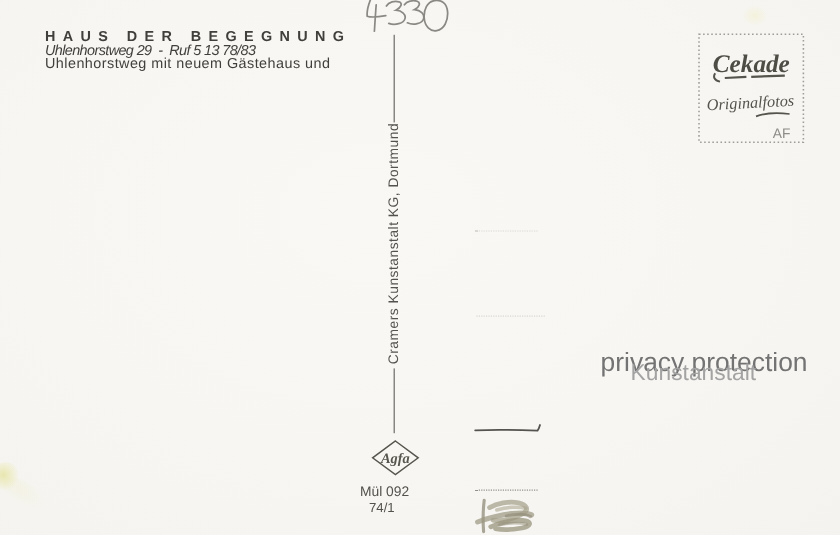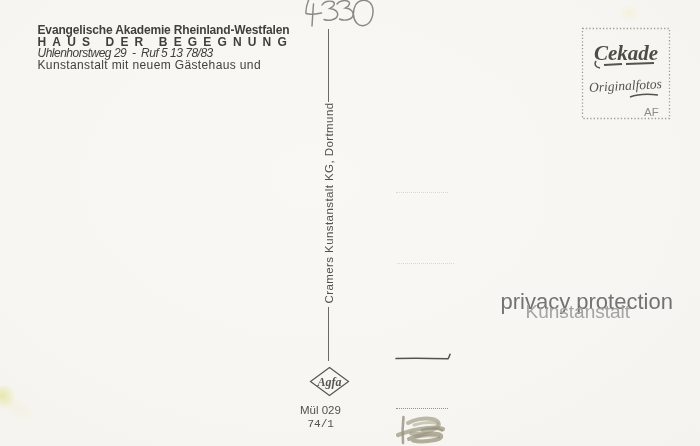--- a/index.html
+++ b/index.html
@@ -14,28 +14,27 @@
 <div class="abs" style="left:0;top:0;width:700px;height:446px;background:radial-gradient(ellipse at 45% 40%, #f9f8f5 0%, #f7f6f2 55%, #f4f3ef 100%);"></div>
 
 <div class="abs" style="left:-6px;top:385px;width:22px;height:24px;background:radial-gradient(ellipse at 40% 45%, rgba(218,216,110,0.5) 0%, rgba(228,226,140,0.25) 45%, rgba(240,238,180,0) 72%);border-radius:50%;"></div>
 
 <div class="abs" style="left:0px;top:402px;width:40px;height:20px;background:radial-gradient(ellipse at 30% 40%, rgba(235,230,170,0.18) 0%, rgba(240,236,190,0) 70%);border-radius:50%;transform:rotate(35deg);"></div>
 
 <div class="abs" style="left:618px;top:4px;width:22px;height:18px;background:radial-gradient(ellipse, rgba(240,234,170,0.3) 0%, rgba(240,236,190,0) 70%);border-radius:50%;"></div>
 
 <div class="abs" style="left:37.5px;top:25px;font-size:12px;line-height:11.7px;color:#403f3b;white-space:nowrap;">
 
-  <div style="font-weight:bold;letter-spacing:-0.15px;">Evangelische Akademie Rheinland-Westfalen</div>
 
   <div style="font-weight:bold;letter-spacing:6.15px;text-align:right;">HAUS DER BEGEGNUNG</div>
 
 
   <div style="letter-spacing:-0.5px;font-style:italic;">Uhlenhorstweg 29&nbsp;&nbsp;-&nbsp;&nbsp;Ruf 5 13 78/83</div>
 
-  <div style="letter-spacing:0.37px;">Kunstanstalt mit neuem Gästehaus und</div>
+  <div style="letter-spacing:0.37px;">Uhlenhorstweg mit neuem Gästehaus und</div>
 
 </div>
 
 <svg class="abs" style="left:296px;top:-4px;" width="90" height="40" viewBox="0 0 90 40">
   <g fill="none" stroke="#8b8984" stroke-width="1.45" stroke-linecap="round">
     <path d="M13,3 C11,8 9.5,13 10,17.5 C14,19 20,18 25.5,17"></path>
     <path d="M17.5,8 C17,14 16.5,22 16,30"></path>
     <path d="M26,9 C28,5.5 33,4.5 36.5,5.5 C40,6.8 38,10.5 34,12.5 C39,13 42.5,16 41.5,19.5 C40.5,23.5 33,25.5 28,23.5"></path>
     <path d="M41,8 C43,5 48,4 51.5,5 C55,6.2 53.5,10 49.5,12 C54.5,12.5 58,15.5 57,19.5 C56,23.5 48.5,25.5 43.5,23"></path>
     <path d="M66,4.5 C60,5.5 57,12 57.5,19 C58,26 62.5,30.5 68,29.5 C74,28.5 77.5,21.5 77,14 C76.5,7 72,3.5 66,4.5"></path>
@@ -93,15 +92,15 @@
     <path d="M20,13 C28,10.5 38,10 44,11.5" stroke="#a8a38d" stroke-width="3" opacity="0.55"></path>
     <path d="M22,25.5 C30,23.5 40,23.5 45,25" stroke="#908b76" stroke-width="2.4" opacity="0.5"></path>
   </g>
 </svg>
 
 <svg class="abs" style="left:308px;top:366px;" width="43" height="32" viewBox="0 0 43 32">
   <path d="M21.5,1.5 L40.5,15.5 L21.5,29.5 L2.5,15.5 Z" fill="none" stroke="#57564e" stroke-width="1.2"></path>
   <text x="21.5" y="20" text-anchor="middle" font-family="Liberation Serif,serif" font-style="italic" font-weight="bold" font-size="12" fill="#57564e">Agfa</text>
 </svg>
 
-<div class="abs" style="left:300px;top:403.5px;font-size:11.5px;color:#53524c;">Mül 029</div>
+<div class="abs" style="left:300px;top:403.5px;font-size:11.5px;color:#53524c;">Mül 092</div>
 
-<div class="abs" style="left:307.5px;top:418.3px;font-size:11px;color:#53524c;font-family:Liberation Mono, monospace;">74/1</div>
+<div class="abs" style="left:307.5px;top:418.3px;font-size:11px;color:#53524c;">74/1</div>
 
 </body></html>

